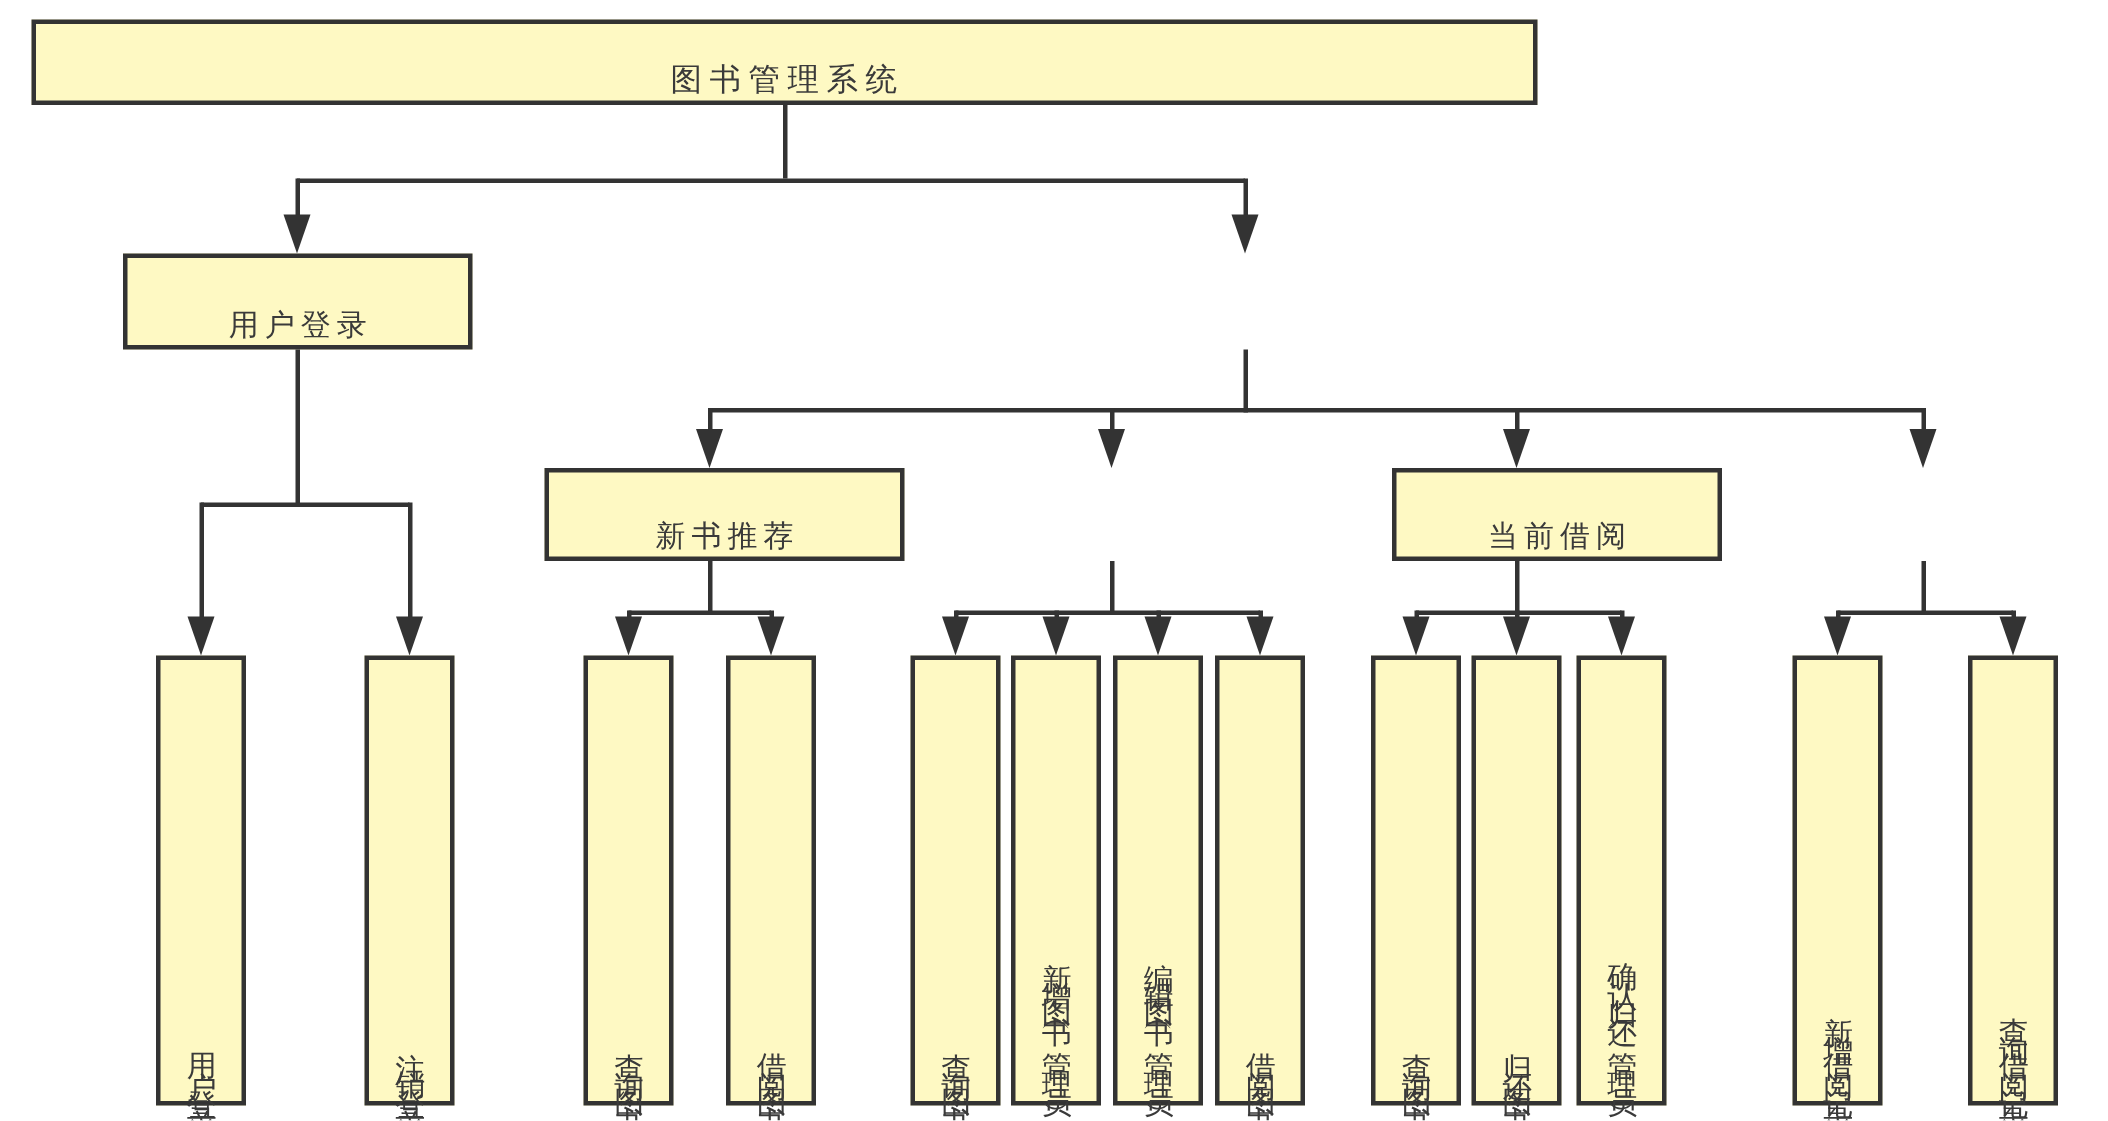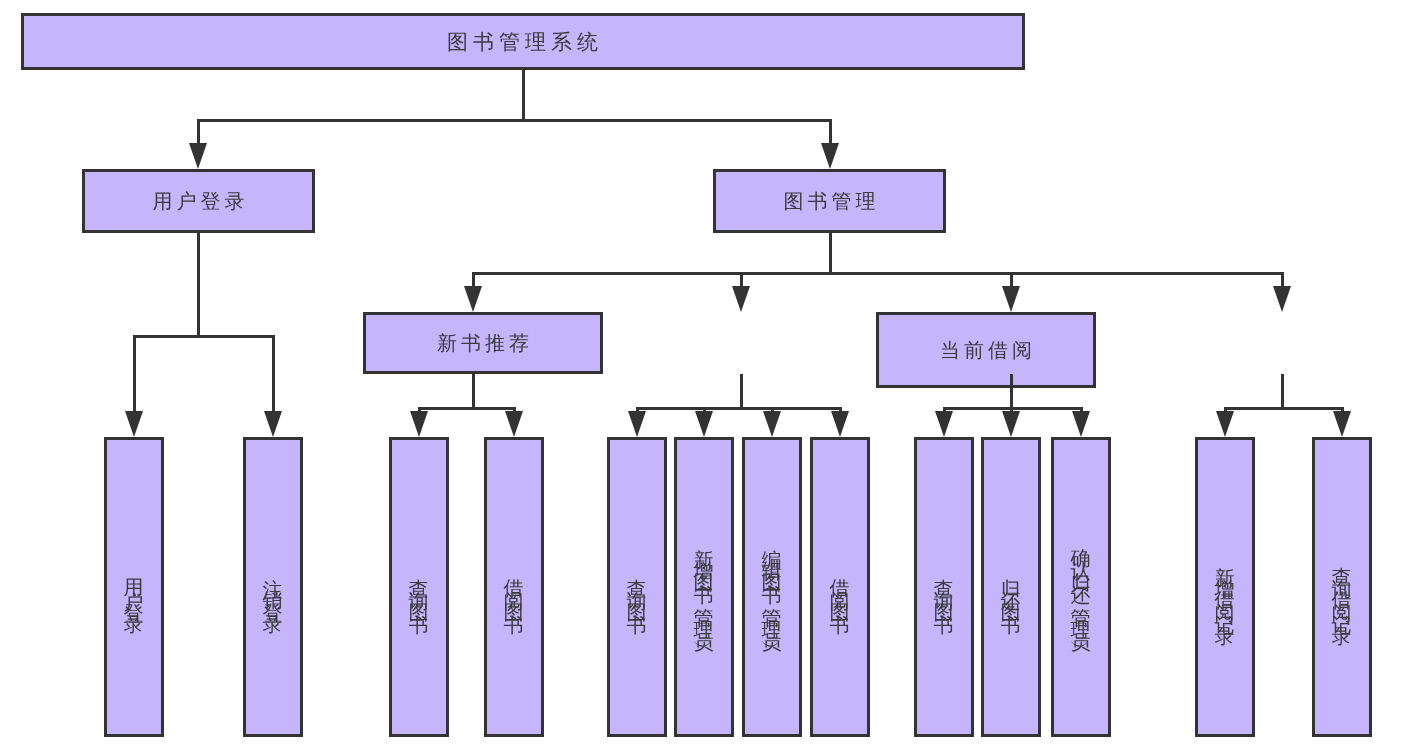--- a/index.html
+++ b/index.html
@@ -13,22 +13,22 @@
     width:1405px;height:747px;
     background:#ffffff;
     font-family:"Liberation Sans","DejaVu Sans",sans-serif;
     color:var(--text);
     overflow:hidden;
   }
   .box{
     position:absolute;
     box-sizing:border-box;
     border:3px solid var(--line);
-    background:#c4b5fd;
-    display:flex;align-items:center;justify-content:center;
+    background:#fef9c3;
+    display:flex;align-items:flex-end;justify-content:center;
   }
   .h-label{
     font-size:20px;letter-spacing:4px;text-indent:4px;
     white-space:nowrap;color:var(--text);
   }
   .root-label{font-size:21px;letter-spacing:5px;}
   .v-label{
     writing-mode:vertical-rl;text-orientation:mixed;
     font-size:20px;letter-spacing:12px;
     color:var(--text);line-height:1;
@@ -59,23 +59,20 @@
   <div class="vl" style="left:521.5px;top:70px;height:49px"></div>
   <div class="hl" style="left:198px;top:119px;width:632px"></div>
   <div class="vl" style="left:196.5px;top:119px;height:28px"></div>
   <div class="ah" style="left:189px;top:143px"></div>
   <div class="vl" style="left:828.5px;top:119px;height:28px"></div>
   <div class="ah" style="left:821px;top:143px"></div>
 
   <div class="box" style="left:82px;top:169px;width:233px;height:64px">
     <span class="h-label">用户登录</span>
   </div>
-  <div class="box" style="left:713px;top:169px;width:233px;height:64px">
-    <span class="h-label">图书管理</span>
-  </div>
 
   <div class="vl" style="left:196.5px;top:233px;height:103px"></div>
   <div class="hl" style="left:134px;top:335px;width:139px"></div>
   <div class="vl" style="left:132.5px;top:335px;height:80px"></div>
   <div class="ah" style="left:125px;top:411px"></div>
   <div class="vl" style="left:271.5px;top:335px;height:80px"></div>
   <div class="ah" style="left:264px;top:411px"></div>
 
   <div class="vl" style="left:828.5px;top:233px;height:42px"></div>
   <div class="hl" style="left:473px;top:272px;width:809px"></div>
@@ -84,21 +81,21 @@
   <div class="vl" style="left:739.5px;top:272px;height:17px"></div>
   <div class="ah" style="left:732px;top:286px"></div>
   <div class="vl" style="left:1009.5px;top:272px;height:17px"></div>
   <div class="ah" style="left:1002px;top:286px"></div>
   <div class="vl" style="left:1280.5px;top:272px;height:17px"></div>
   <div class="ah" style="left:1273px;top:286px"></div>
 
   <div class="box" style="left:363px;top:312px;width:240px;height:62px">
     <span class="h-label">新书推荐</span>
   </div>
-  <div class="box" style="left:876px;top:312px;width:220px;height:76px">
+  <div class="box" style="left:928px;top:312px;width:220px;height:62px">
     <span class="h-label">当前借阅</span>
   </div>
 
   <div class="vl" style="left:471.5px;top:374px;height:36px"></div>
   <div class="hl" style="left:419px;top:407px;width:95px"></div>
   <div class="vl" style="left:417.5px;top:407px;height:8px"></div>
   <div class="ah" style="left:410px;top:411px"></div>
   <div class="vl" style="left:512.5px;top:407px;height:8px"></div>
   <div class="ah" style="left:505px;top:411px"></div>
 

